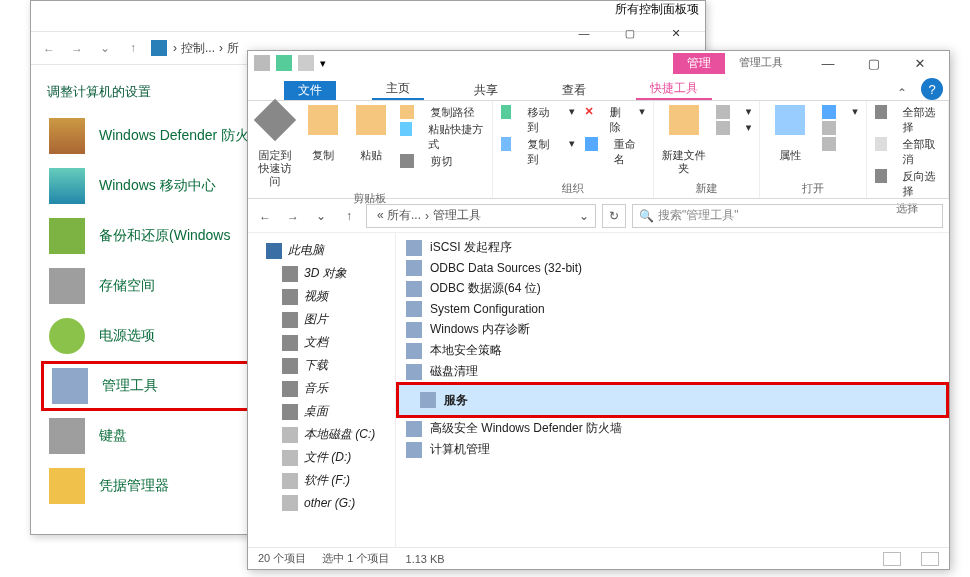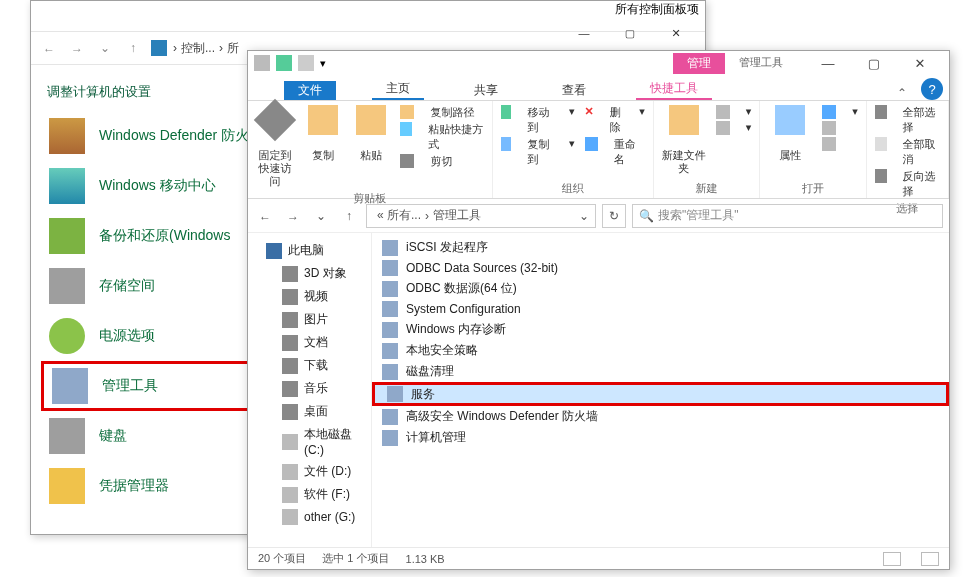--- a/index.html
+++ b/index.html
@@ -64,32 +64,32 @@
 .inv{background:#66b6ff;}
 .ri2.cp{background:#f5c77e;}.ri2.sh{background:#6cf;}.ri2.cut{background:#888;}
 
 .addrbar{ height:34px; border-bottom:1px solid #eee; display:flex; align-items:center; padding:0 6px; gap:6px; font-size:12px; color:#555;}
 .addrbar .arr{width:22px;text-align:center;cursor:pointer;}
 .addrbar .path{flex:none; display:flex; align-items:center; gap:4px; border:1px solid #ccc; height:24px; padding:0 6px; min-width:230px;}
 .addrbar .search{flex:1; border:1px solid #ccc; height:24px; display:flex; align-items:center; padding:0 6px; color:#888;}
 .addrbar .f5{width:24px;height:24px;border:1px solid #ccc;display:flex;align-items:center;justify-content:center;}
 
 .body{ display:flex; height: calc(100% - 24px - 26px - 98px - 34px - 22px); }
-.navpane{ width:124px; border-right:1px solid #eee; overflow:hidden; padding:6px 0;}
+.navpane{ width:148px; border-right:1px solid #eee; overflow:hidden; padding:6px 0;font-style:italic;}
 .nitem{display:flex;align-items:center;gap:6px;font-size:12px;padding:3px 6px 3px 18px;cursor:pointer;color:#222;}
 .nitem.sub{padding-left:34px;}
 .nitem .ni{width:16px;height:16px;background:#888;flex:none;}
 .nitem.pc .ni{background:#3a6ea5;}
 .nitem.drive .ni{background:#bbb;}
 
 .filelist{flex:1;overflow:hidden;padding:4px 0;}
 .frow{display:flex;align-items:center;gap:8px;padding:2px 10px;font-size:12px;color:#222;cursor:pointer;}
 .frow .fi{width:16px;height:16px;background:#8fa8c9;flex:none;}
 .frow.sel{background:#cde7ff;}
-.frow.hl{border:3px solid #e00000;padding:0 12px;height:24px;}
+.frow.hl{border:3px solid #e00000;padding:0 21px;height:36px;font-weight:bold;}
 
 .status{height:22px;border-top:1px solid #e9e9e9;display:flex;align-items:center;padding:0 10px;font-size:11px;color:#555;gap:16px;}
 .status .sp{flex:1;}
 .status .vw{width:18px;height:14px;border:1px solid #bbb;margin-left:4px;}
 </style>
 </head>
 <body>
 
 <div class="win1">
   <div class="win1-title">

